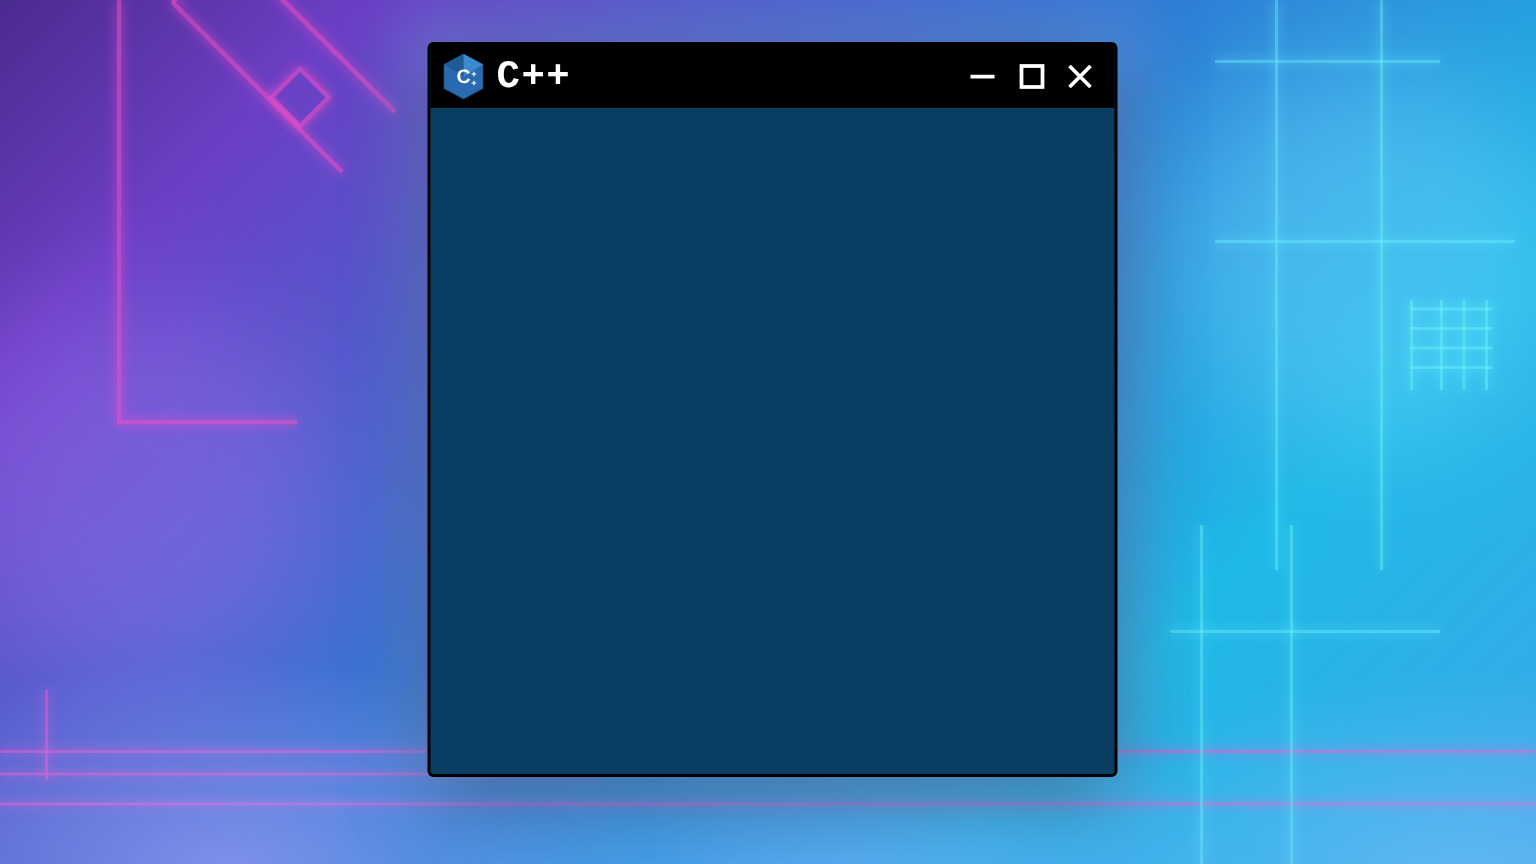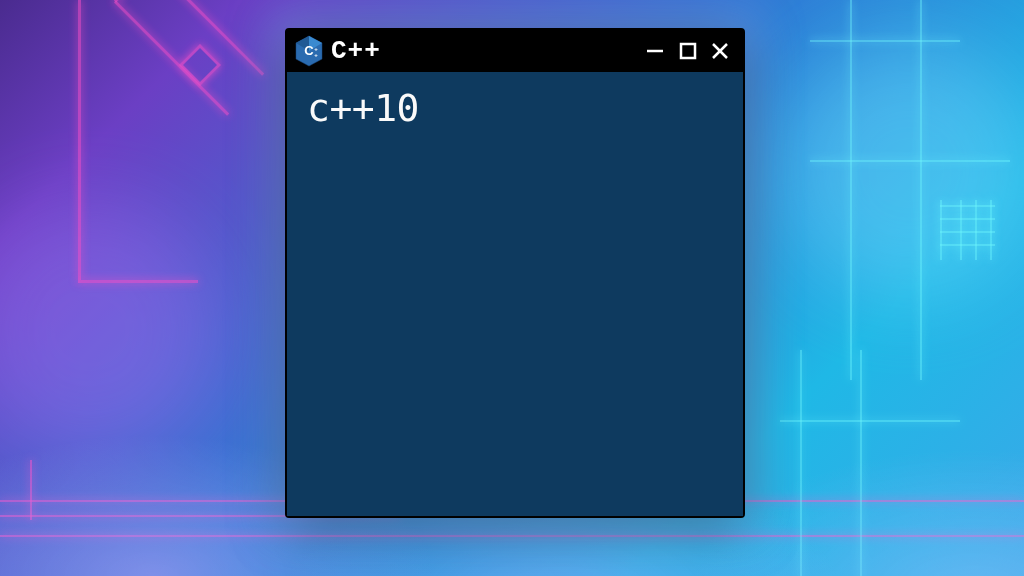--- a/index.html
+++ b/index.html
@@ -200,16 +200,13 @@
         </svg>
       </div>
       <div class="win-ctrl">
         <svg width="22" height="22" viewBox="0 0 22 22">
           <line x1="4" y1="4" x2="18" y2="18"></line>
           <line x1="18" y1="4" x2="4" y2="18"></line>
         </svg>
       </div>
     </div>
   </div>
-  <div class="content-area">
-    <div class="terminal-text">c++10</div>
-  </div>
 </div>
 
 </body></html>

